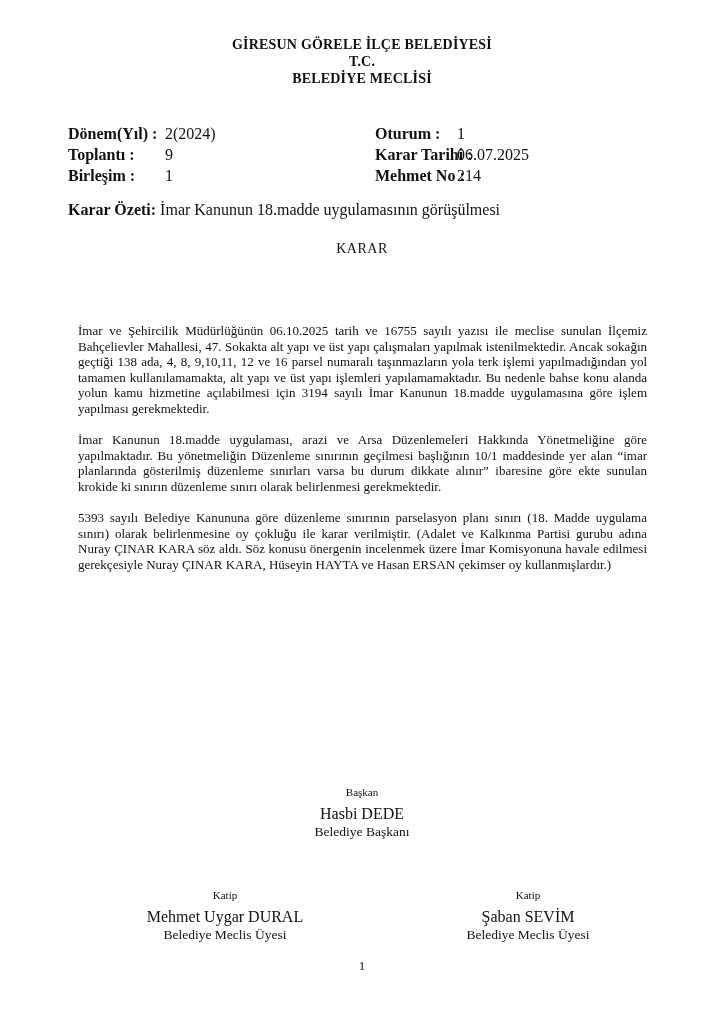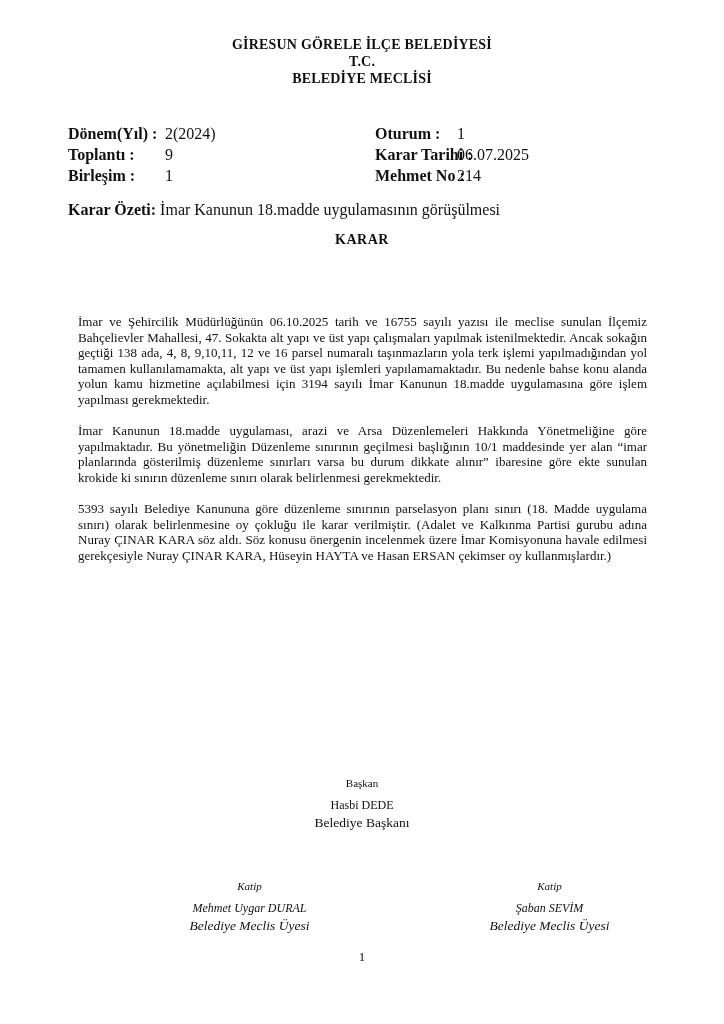--- a/index.html
+++ b/index.html
@@ -51,23 +51,23 @@
   .meta-value { white-space: nowrap; }
 
   .summary-line {
     margin-top: 16px;
     line-height: 16px;
   }
   .summary-label { font-weight: bold; }
 
   
   .decision-heading {
-    margin-top: 14px;
+    margin-top: 23px;
     text-align: center;
-    font-weight: bold;
+    font-weight: normal;
     font-size: 14px;
     letter-spacing: 0.5px;
   }
 
   
   .decision-body {
     margin: 66px 61px 0 62px;
     text-align: justify;
     line-height: 15.5px;
     font-size: 13px;
@@ -77,36 +77,36 @@
   
   .sig-block {
     text-align: center;
   }
   .sig-role {
     font-size: 11px;
     line-height: 13px;
   }
   .sig-name {
     margin-top: 6px;
-    font-size: 12px;
+    font-size: 16px;
     line-height: 18px;
   }
   .sig-title {
     font-size: 13.5px;
     line-height: 18px;
   }
   .chairman-block {
     margin-top: 214px;
   }
   .clerks-row {
     margin-top: 48px;
     display: flex;
-    justify-content: center;
+    justify-content: space-between;
     padding-left: 75px;
-    font-style: italic;
+    padding-right: 46px;
   }
   .clerk-block { width: 300px; }
 
   
   .page-number {
     margin-top: 14px;
     text-align: center;
     font-size: 13px;
   }
 </style>

